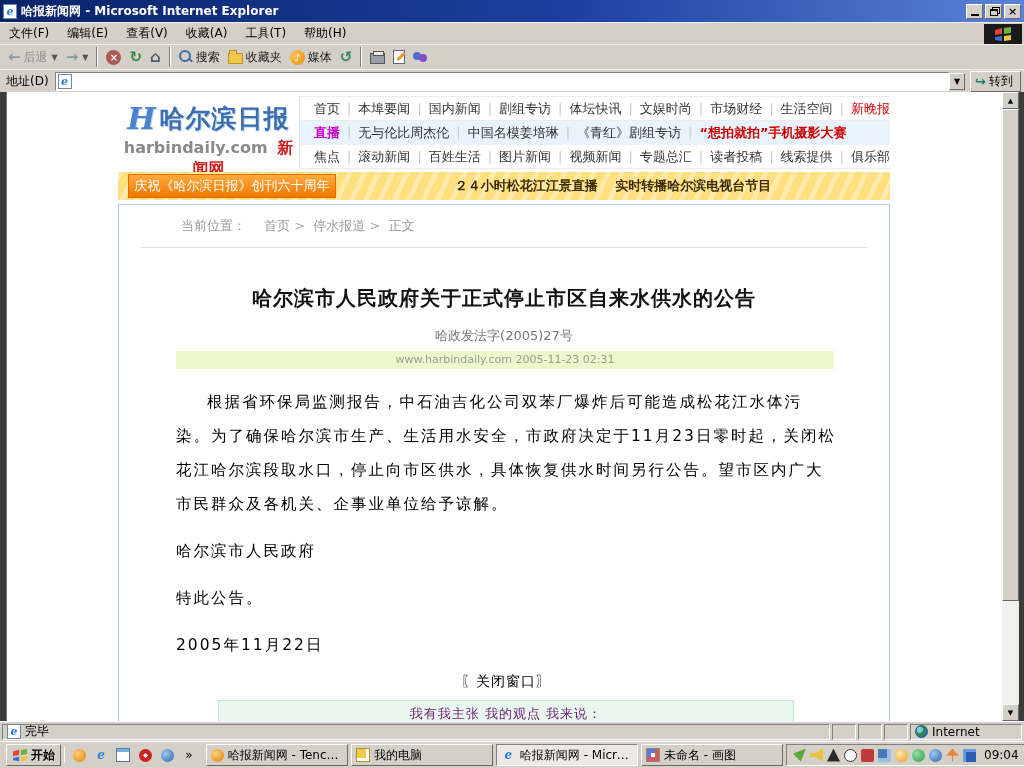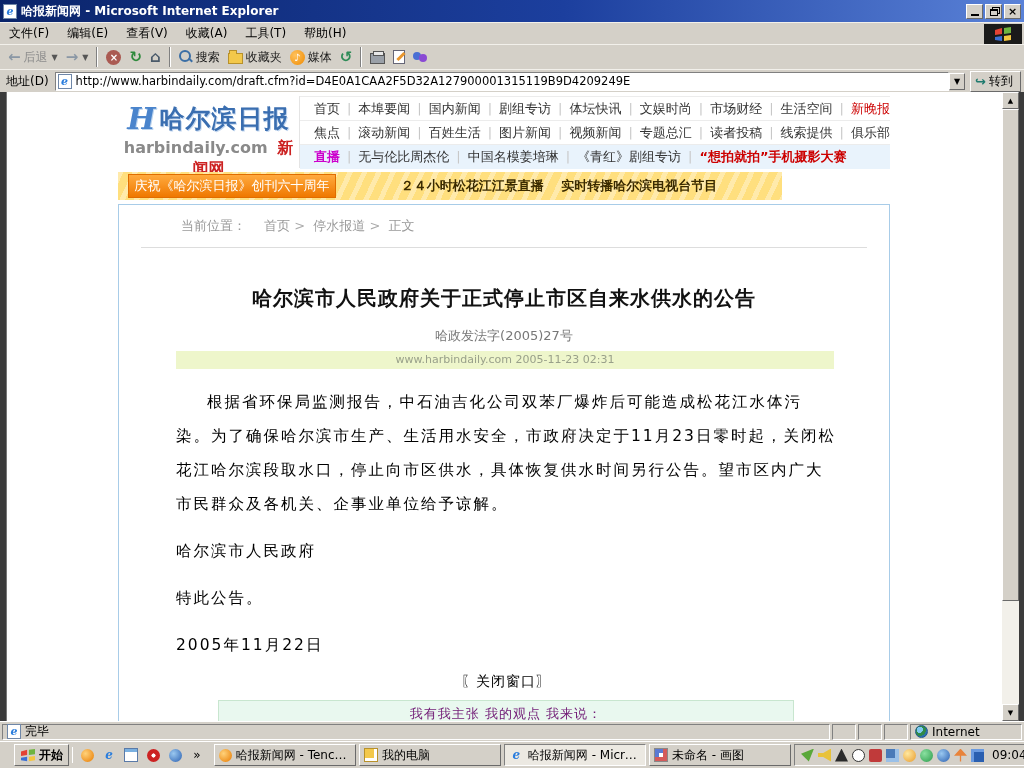--- a/index.html
+++ b/index.html
@@ -103,21 +103,21 @@
   .navbox { flex:1; border-top:1px solid #ececec; }
   .navrow { height:24px; display:flex; align-items:center; padding-left:14px; font-size:13px;
     color:#333; border-bottom:1px solid #ececec; white-space:nowrap; }
   .navrow span + span::before { content:"|"; color:#c8c8c8; margin:0 7px; font-weight:normal; }
   .navrow .red { color:#cc0000; }
   .navrow3 { background:#e9f3fc; border-bottom:none; }
   .navrow3 .live { color:#cc00cc; font-weight:bold; }
   .navrow3 .contest { color:#cc0000; font-weight:bold; }
 
   
-  .banner { position:absolute; left:118px; top:80px; width:664px; height:28px;
+  .banner { position:absolute; left:118px; top:80px; width:772px; height:28px;
     background:repeating-linear-gradient(115deg, rgba(255,255,255,.35) 0 5px, rgba(255,255,255,0) 5px 13px), #ffdf7e;
     display:flex; align-items:center; }
   .banner-left { width:208px; height:24px; margin-left:10px; flex:none;
     background:linear-gradient(#ffaa3e,#ef7800); border:1px solid #e06c00; color:#fff;
     font-size:13px; display:flex; align-items:center; justify-content:center; }
   .banner-right { flex:1; text-align:center; font-size:13px; font-weight:bold; color:#3a2a00; }
 
   
   .contentbox { position:absolute; left:118px; top:112px; width:772px; height:517px;
     border:1px solid #a8cce8; border-bottom:none; background:#fff; overflow:hidden;padding-left:20px; }
@@ -144,21 +144,21 @@
   .sb-pane { height:16px; display:flex; align-items:center; gap:4px; padding:0 4px;
     border:1px solid; border-color:#808080 #ffffff #ffffff #808080; background:#d4d0c8; }
   .sb-main { flex:1; }
   .sb-small { width:24px; }
   .sb-zone { width:112px; }
   .globe { width:13px; height:13px; border-radius:50%; flex:none;
     background:radial-gradient(circle at 35% 35%, #7ec8f0 0 30%, #2f8a4a 31% 60%, #2a6fb0 61%); border:1px solid #1f5a8a; }
 
   
   .taskbar { position:absolute; left:0; top:741px; width:1024px; height:27px; background:#d4d0c8;
-    border-top:1px solid #fff; display:flex; align-items:center; padding:0 14px; gap:3px; }
+    border-top:1px solid #fff; display:flex; align-items:center; padding:0 6px; gap:3px; }
   .startbtn { height:22px; display:flex; align-items:center; gap:3px; padding:0 5px;
     font-size:12px; font-weight:bold; color:#000; flex:none; }
   .ql { display:flex; align-items:center; gap:6px; padding:0 6px; border-left:1px solid #fff; flex:none; }
   .qli { width:16px; height:16px; display:inline-flex; align-items:center; justify-content:center; font-size:12px; }
   .dot { width:13px; height:13px; border-radius:50%; display:inline-block; }
   .task { height:22px; width:142px; display:flex; align-items:center; gap:4px; padding:0 4px;
     font-size:12px; color:#000; overflow:hidden; white-space:nowrap; flex:none; }
   .task.active { border-color:#808080 #ffffff #ffffff #808080; background:#ece9e2; }
   .task .tlabel { overflow:hidden; text-overflow:ellipsis; }
   .tray { margin-left:auto; height:22px; display:flex; align-items:center; gap:4px; padding:0 6px;
@@ -251,21 +251,20 @@
         <span class="ico-msgr"></span>
       </span>
   </div>
 
   <div class="addrbar">
     <span class="addr-label">地址(D)</span>
     <span class="addr-field sunken">
       <span class="iepage">
           <i>e</i>
         </span>
-      <span class="addr-url">http://www.harbindaily.com/draft.cfm?id=D4E0A1CAA2F5D32A127900001315119B9D4209249E</span>
     </span>
     <span class="addr-drop raised">▼</span>
     <span class="go-btn raised">
       <span class="go-arrow">↪</span>
       <span>转到</span>
     </span>
   </div>
 
   <div class="viewport">
 
@@ -285,37 +284,37 @@
           <span>首页</span>
           <span>本埠要闻</span>
           <span>国内新闻</span>
           <span>剧组专访</span>
           <span>体坛快讯</span>
           <span>文娱时尚</span>
           <span>市场财经</span>
           <span>生活空间</span>
           <span class="red">新晚报</span>
         </div>
+        <div class="navrow navrow3">
+          <span class="live">直播</span>
+          <span>无与伦比周杰伦</span>
+          <span>中国名模姜培琳</span>
+          <span>《青红》剧组专访</span>
+          <span class="contest">“想拍就拍”手机摄影大赛</span>
+        </div>
         <div class="navrow">
           <span>焦点</span>
           <span>滚动新闻</span>
           <span>百姓生活</span>
           <span>图片新闻</span>
           <span>视频新闻</span>
           <span>专题总汇</span>
           <span>读者投稿</span>
           <span>线索提供</span>
           <span>俱乐部</span>
-        </div>
-        <div class="navrow navrow3">
-          <span class="live">直播</span>
-          <span>无与伦比周杰伦</span>
-          <span>中国名模姜培琳</span>
-          <span>《青红》剧组专访</span>
-          <span class="contest">“想拍就拍”手机摄影大赛</span>
         </div>
       </div>
     </div>
 
     <div class="banner">
       <span class="banner-left">庆祝《哈尔滨日报》创刊六十周年</span>
       <span class="banner-right">２４小时松花江江景直播　 实时转播哈尔滨电视台节目</span>
     </div>
 
     <div class="contentbox">

